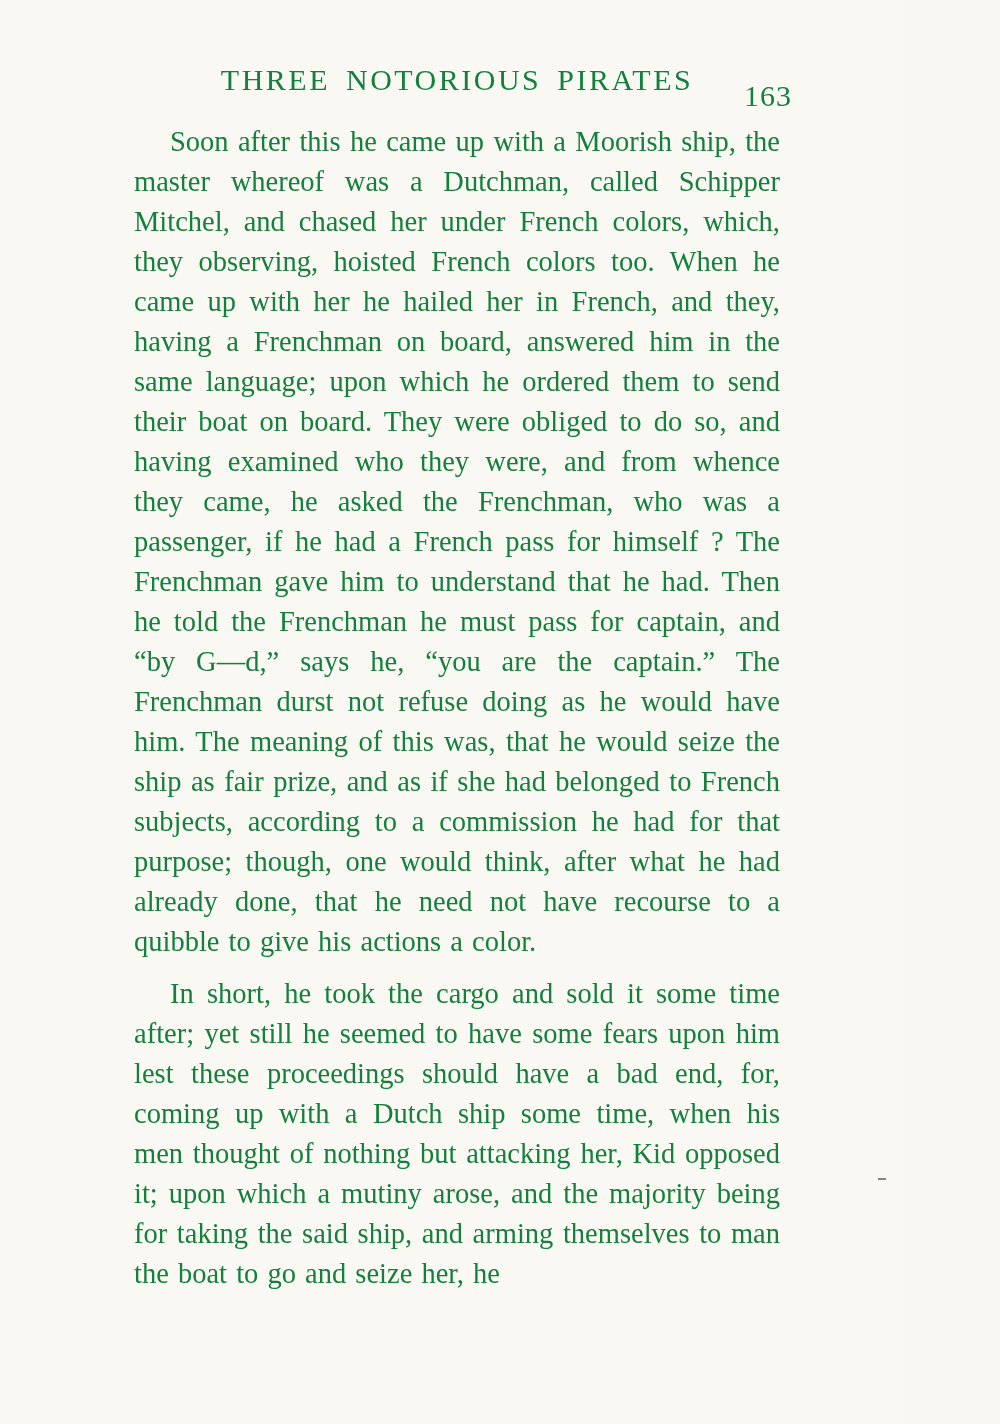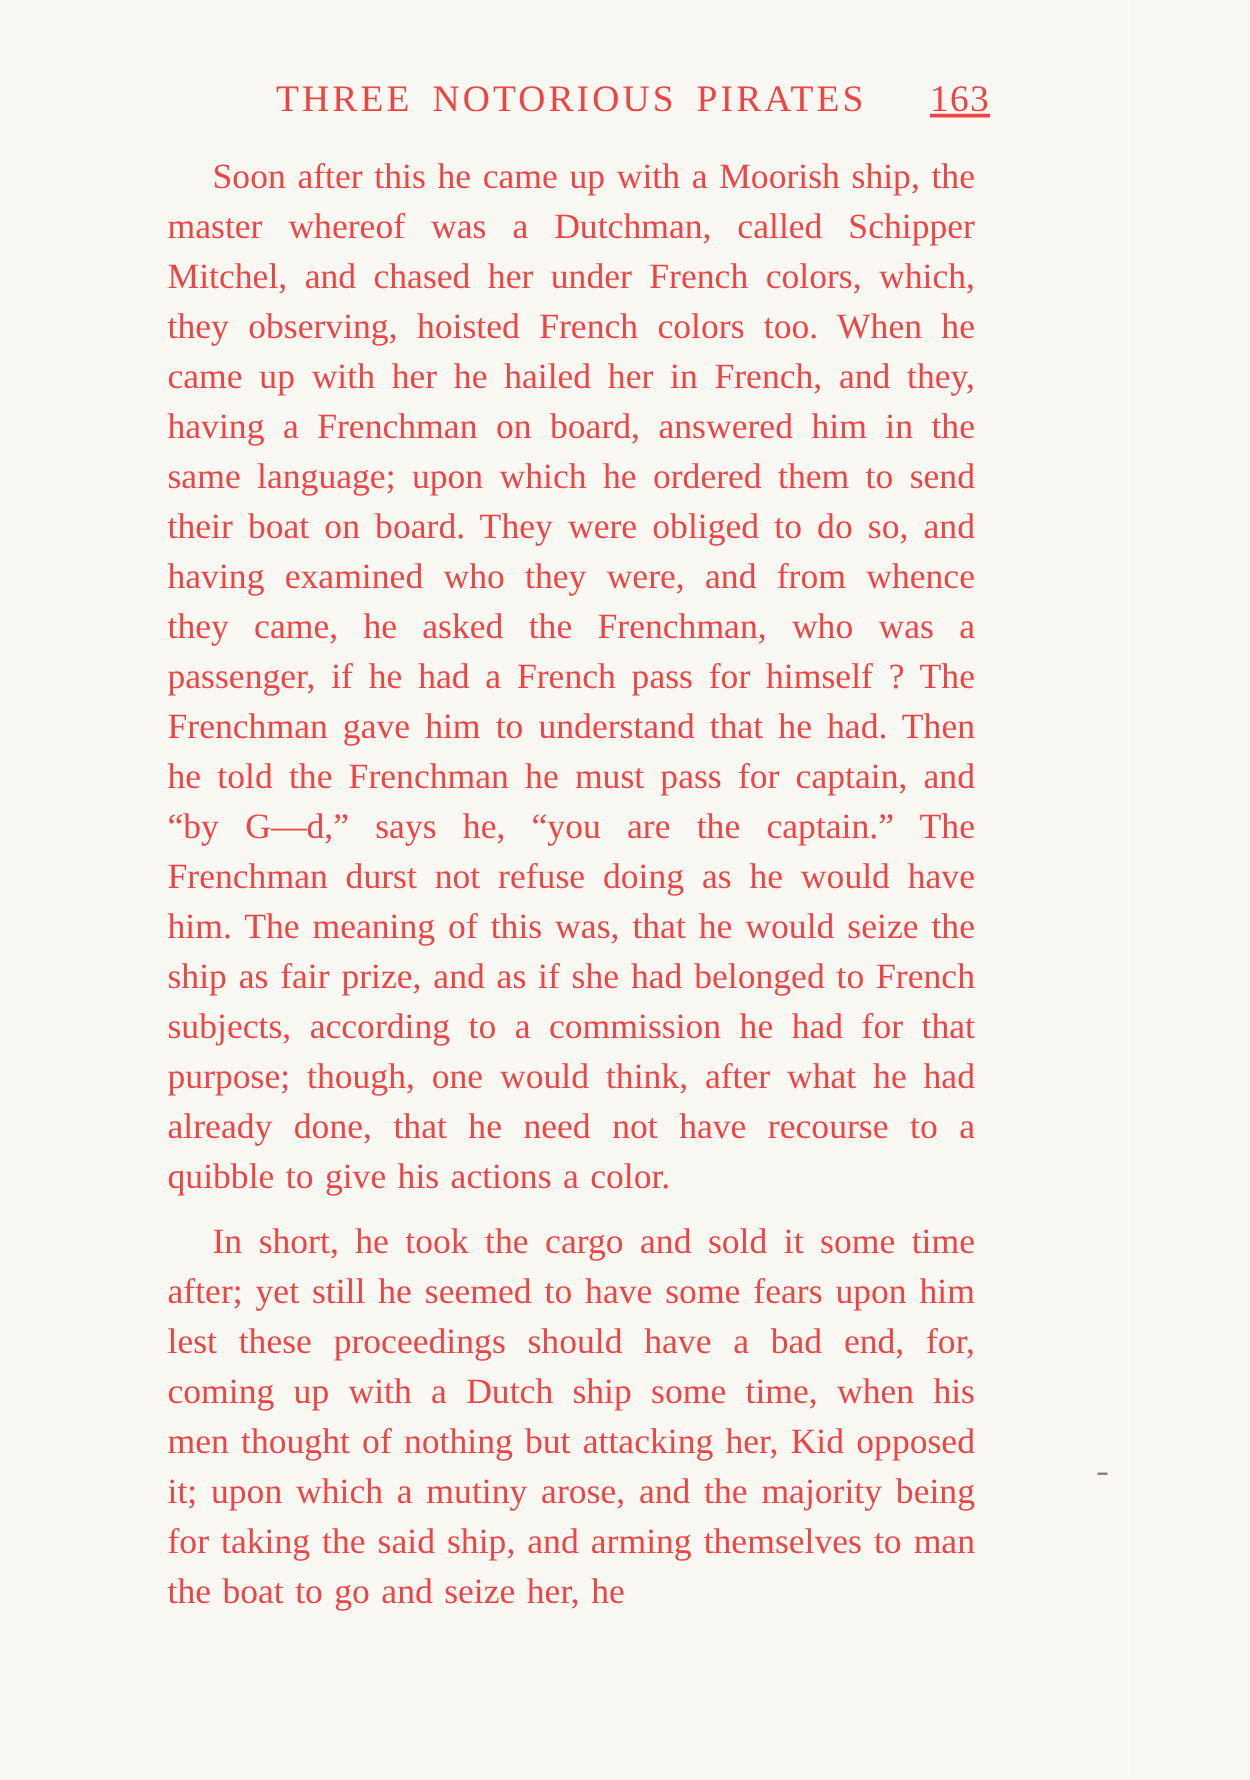--- a/index.html
+++ b/index.html
@@ -6,43 +6,42 @@
     margin: 0;
     padding: 0;
     background: #f9f7f2;
   }
   .page {
     position: relative;
     width: 904px;
     min-height: 1424px;
     box-sizing: border-box;
     background: #faf8f3;
-    color: #ef4444;
+    color: #15803d;
     font-family: "Liberation Serif", "DejaVu Serif", serif;
     padding: 62px 112px 48px 122px;
   }
   .page-header {
     position: relative;
     text-align: center;
     font-size: 30px;
     line-height: 36px;
     letter-spacing: 2.5px;
     word-spacing: 6px;
     margin-bottom: 24px;
     white-space: nowrap;
   }
   .running-head {
     display: inline-block;
   }
   .page-number {
     position: absolute;
     right: 0;
-    top: 0;
+    top: 16px;
     letter-spacing: 1px;
-    text-decoration: underline;
   }
   .body-par {
     margin: 12px;
     font-size: 28.5px;
     line-height: 40px;
     text-align: justify;
     text-indent: 36px;
     word-spacing: 2px;
   }
   .scan-artifact {

